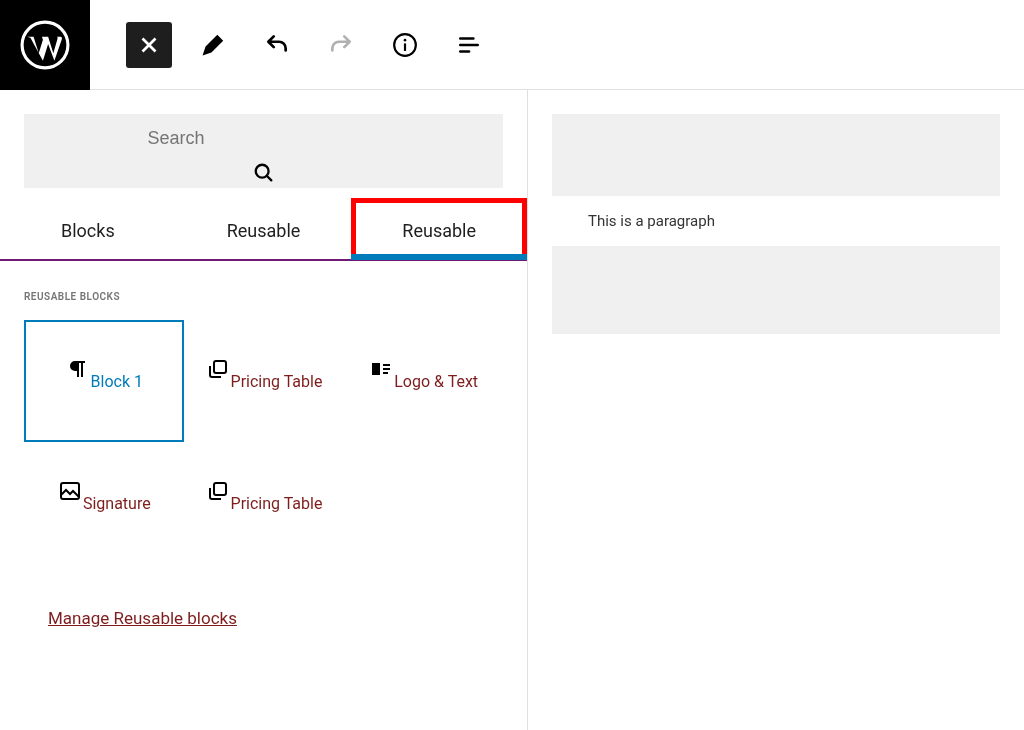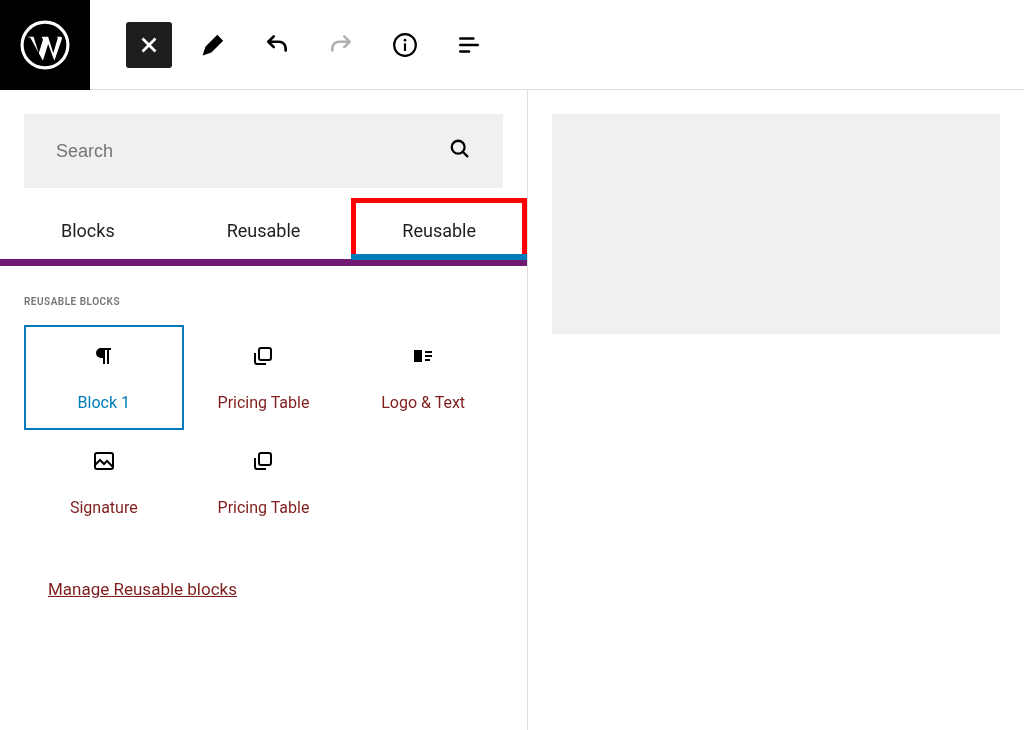--- a/index.html
+++ b/index.html
@@ -9,35 +9,35 @@
     .wp-logo { width: 90px; height: 90px; background: #000; display: flex; align-items: center; justify-content: center; }
     .wp-logo svg { width: 50px; height: 50px; }
     .toolbar-actions { display: flex; align-items: center; gap: 18px; padding-left: 36px; }
     .toolbar-btn { width: 46px; height: 46px; display: flex; align-items: center; justify-content: center; background: transparent; border: none; cursor: pointer; }
     .toolbar-btn.close { background: #1e1e1e; border-radius: 3px; }
     .toolbar-btn svg { width: 26px; height: 26px; }
     .toolbar-btn.disabled svg { opacity: 0.3; }
     
     .main { display: flex; height: calc(730px - 90px); }
     .sidebar { width: 528px; border-right: 1px solid #e0e0e0; display: flex; flex-direction: column; padding: 0; }
-    .search-box { margin: 24px 24px 10px 24px; background: #f0f0f0; height: 74px; display: flex; align-items: center; padding: 0 32px; }
+    .search-box { margin: 24px 24px 10px 24px; background: #f0f0f0; height: 74px; display: flex; align-items: center; padding: 0 32px; flex-direction: column; }
     .search-input { flex: 1; border: none; background: transparent; font-size: 18px; color: #757575; outline: none; }
     .search-input::placeholder { color: #757575; }
     .search-icon { width: 22px; height: 22px; }
     
-    .tabs { display: flex; border-bottom: 7px solid #701a75; }
+    .tabs { display: flex; border-bottom: 2px solid #701a75; }
     .tab { flex: 1; text-align: center; padding: 22px 0 18px; font-size: 18px; color: #1e1e1e; cursor: pointer; position: relative; }
     .tab.active { font-weight: 400; }
     .tab.active::after { content: ""; position: absolute; bottom: -1px; left: 0; right: 0; height: 6px; background: #007cba; }
     .tab.highlighted { outline: 5px solid #ff0000; outline-offset: -5px; }
     
     .section-title { font-size: 10px; font-weight: 600; color: #757575; letter-spacing: 0.5px; padding: 30px 24px 18px; text-transform: uppercase; }
     
     .blocks-grid { display: grid; grid-template-columns: repeat(3, 1fr); gap: 0; padding: 0 24px; }
-    .block-item { display: flex; flex-direction: column; align-items: center; justify-content: center; height: 105px; cursor: pointer; border: 2px solid transparent; }
+    .block-item { display: flex; flex-direction: row; align-items: center; justify-content: center; height: 122px; cursor: pointer; border: 2px solid transparent; }
     .block-item.selected { border: 2px solid #007cba; }
     .block-item.selected .block-label { color: #007cba; }
     .block-icon { width: 26px; height: 26px; margin-bottom: 24px; display: flex; align-items: center; justify-content: center; }
     .block-label { font-size: 16px; color: #7f1d1d; }
     
     .manage-link { color: #7f1d1d; text-decoration: underline; font-size: 17px; padding: 44px 48px; display: inline-block; cursor: pointer; }
     
     .canvas { flex: 1; padding: 24px; }
     .preview { background: #f0f0f0; height: 220px; display: flex; flex-direction: column; }
     .preview-spacer-top { height: 82px; }
@@ -156,16 +156,17 @@
         <div class="block-label">Pricing Table</div>
       </div>
     </div>
 
     <a class="manage-link">Manage Reusable blocks</a>
   </div>
 
   <div class="canvas">
     <div class="preview">
       <div class="preview-spacer-top"></div>
+      <div class="preview-content">This is a paragraph</div>
       <div class="preview-spacer-bottom"></div>
     </div>
   </div>
 </div>
 
 </body></html>

